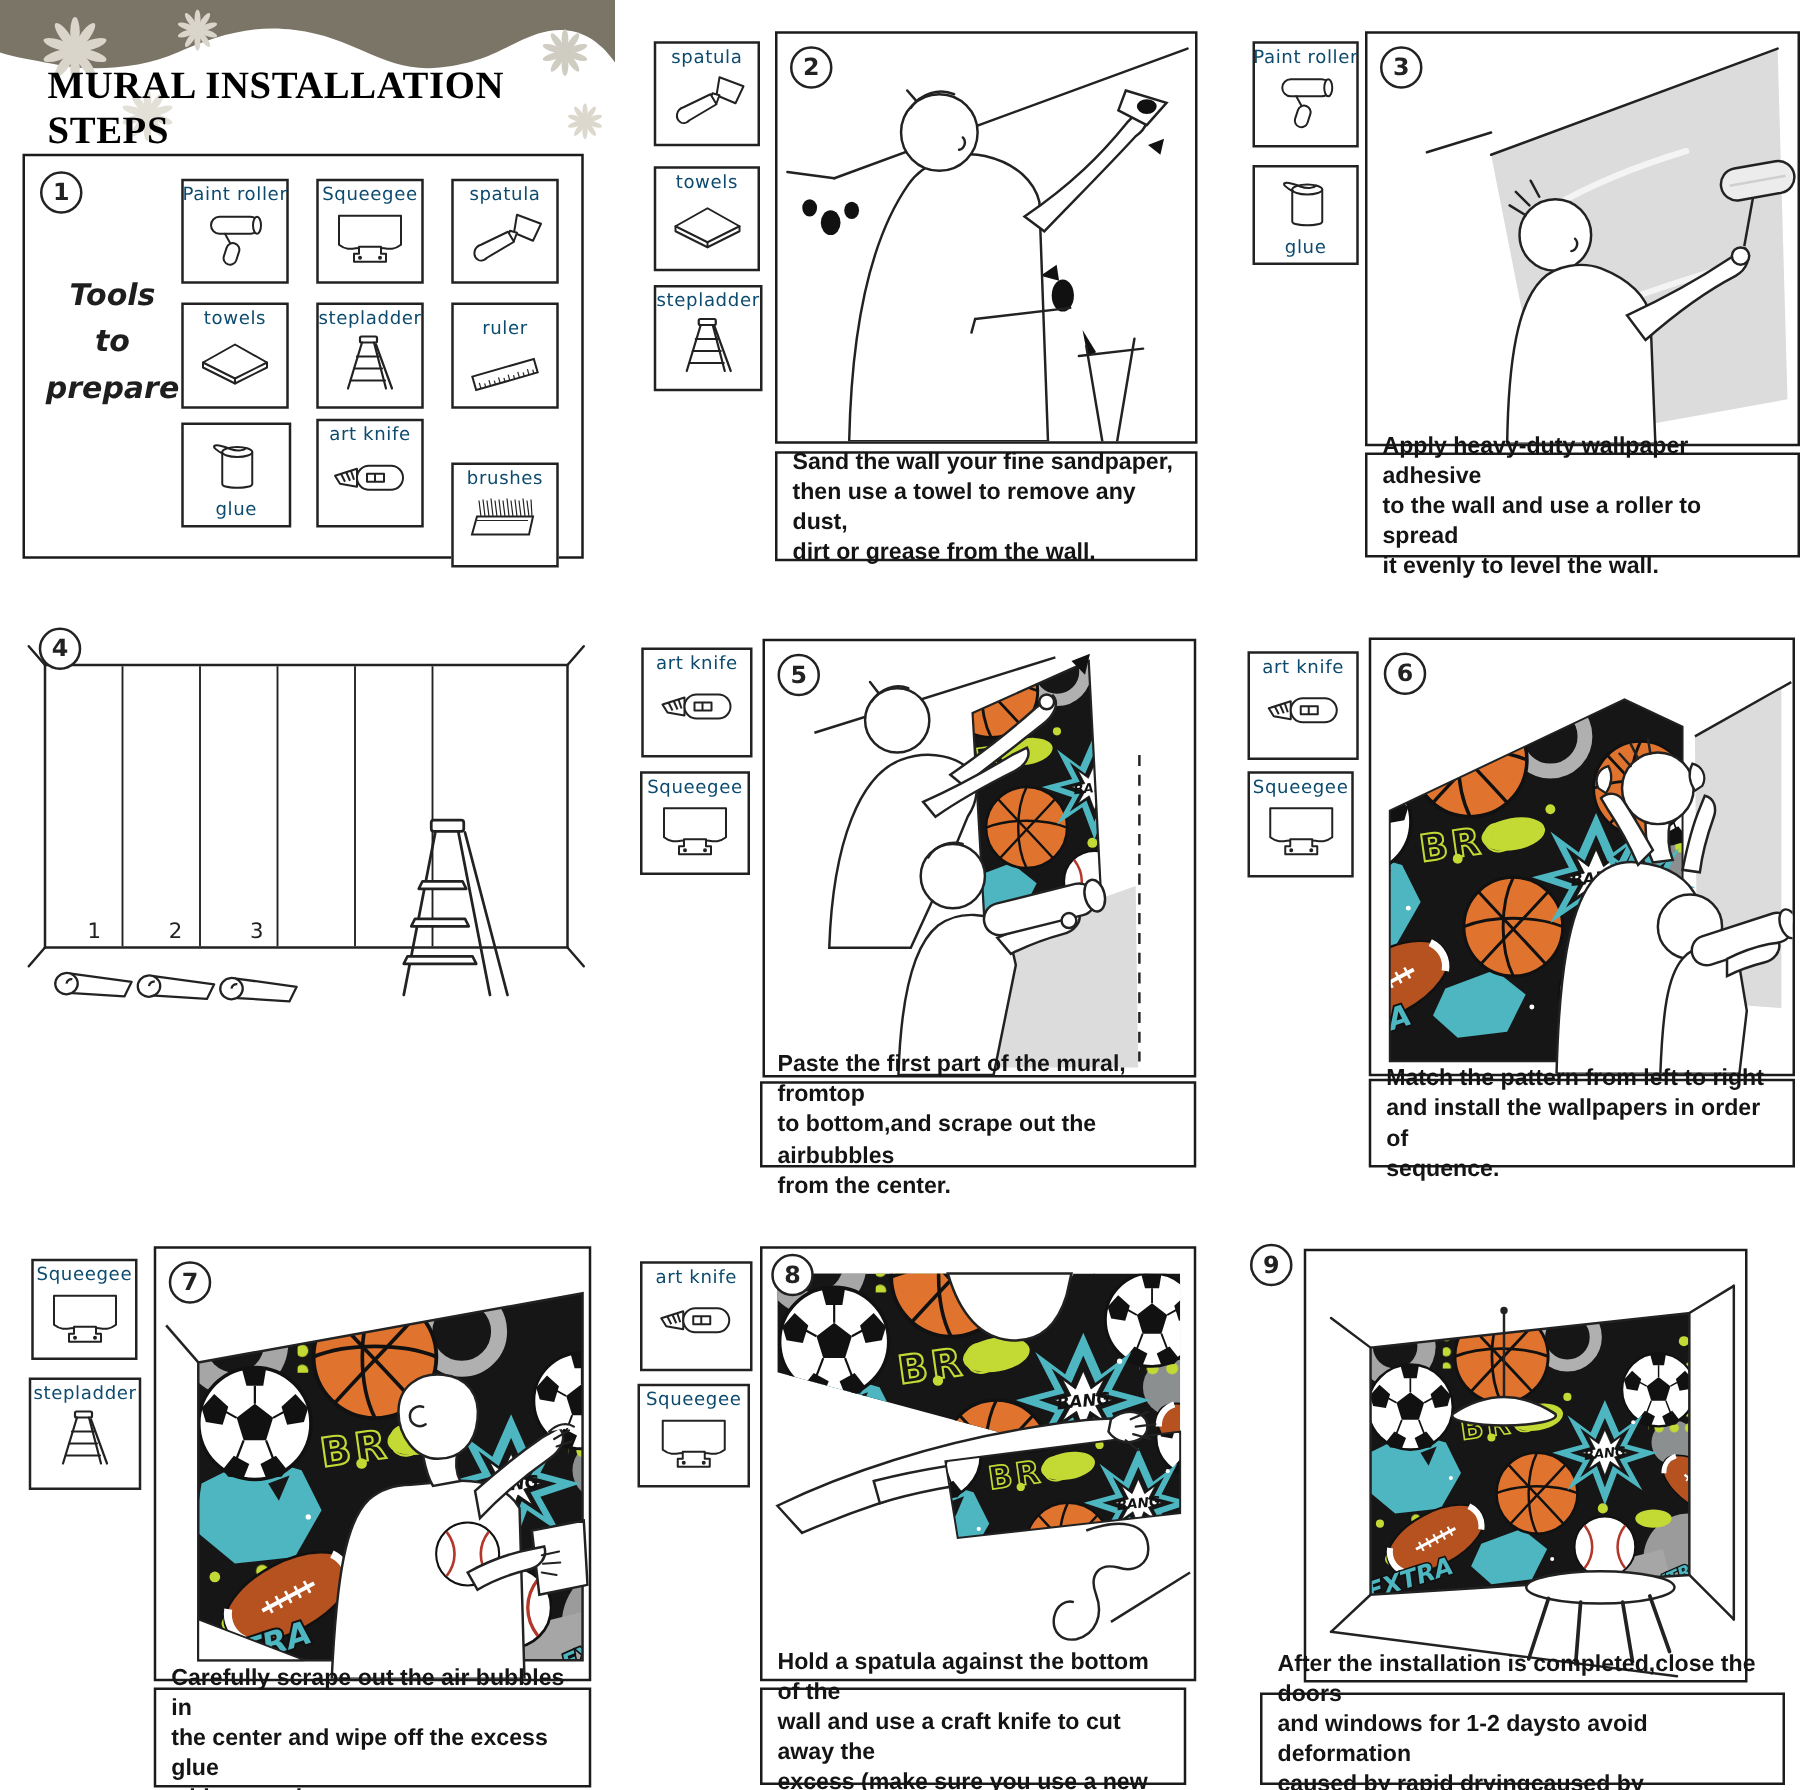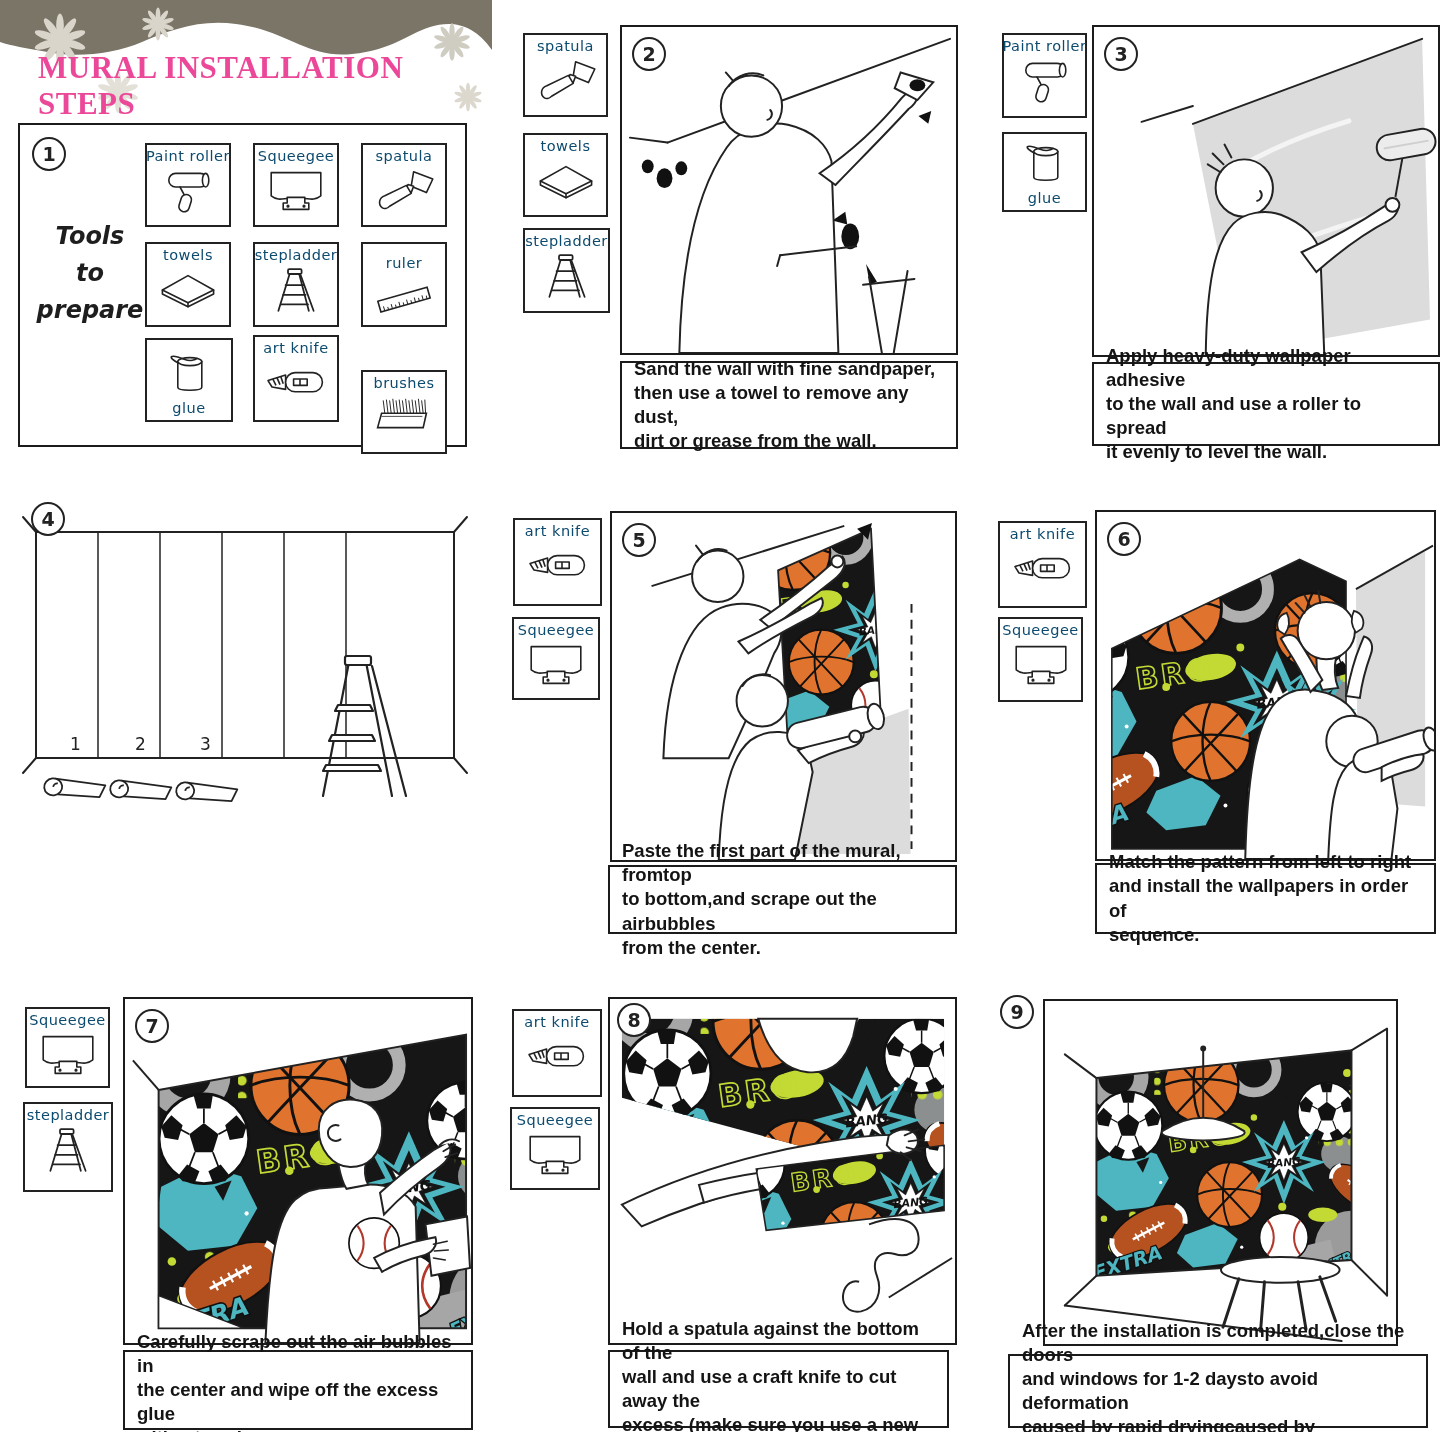--- a/index.html
+++ b/index.html
@@ -14,21 +14,21 @@
        background:#fff;display:flex;align-items:center;justify-content:center;
        font:700 19px "DejaVu Sans",sans-serif;color:#222;z-index:6;box-sizing:border-box;}
   .tool-card{position:absolute;border:2px solid #222;background:#fff;box-sizing:border-box;
              display:flex;flex-direction:column;align-items:center;justify-content:flex-start;
              padding:3px 2px;}
   .tool-card.label-bottom{flex-direction:column-reverse;}
   .tool-label{font:400 14.5px "DejaVu Sans",sans-serif;color:#0c4a6e;letter-spacing:.5px;
               white-space:nowrap;line-height:1.2;}
   .tool-icon{width:70px;height:48px;flex:0 0 auto;margin-top:2px;}
   .banner-title{position:absolute;left:38px;top:50px;width:445px;
-                font:700 31px "Liberation Serif",serif;color:#ec4899;letter-spacing:.5px;}
+                font:700 31px "Liberation Serif",serif;color:#000000;letter-spacing:.5px;}
   .tools-lead{position:absolute;left:36px;top:218px;width:108px;text-align:center;
               font:italic 700 24px/1.55 "DejaVu Sans",sans-serif;color:#1e1e1e;white-space:pre-line;}
   svg{display:block;}
   .illus{position:absolute;left:0;top:0;width:100%;height:100%;}
 </style>
 </head>
 <body>
 
 <div class="page">
 
@@ -371,21 +371,21 @@
     <g stroke="#222" stroke-width="2" fill="none" stroke-linecap="round">
       <path d="M250,253 L263,330"></path>
           <path d="M289,247 L275,330"></path>
           <path d="M244,261 L296,255"></path>
       <path d="M160,231 L237,222"></path>
           <path d="M160,231 L157,242"></path>
     </g>
   </svg>
 </div>
 <div class="num" style="left:632px;top:37px;">2</div>
-<div class="caption" style="left:620px;top:361px;width:338px;height:88px;">Sand the wall with fine sandpaper,
+<div class="caption" style="left:620px;top:361px;width:338px;height:88px;">Sand the wall your fine sandpaper,
 then use a towel to remove any dust,
 dirt or grease from the wall.</div>
 
 <div class="tool-card" style="left:1002px;top:33px;width:85px;height:85px;">
   <div class="tool-label">Paint roller</div>
   <svg class="tool-icon" viewBox="0 0 80 60">
         <use href="#icon-paint-roller"></use>
       </svg>
 </div>
 <div class="tool-card label-bottom" style="left:1002px;top:132px;width:85px;height:80px;">

